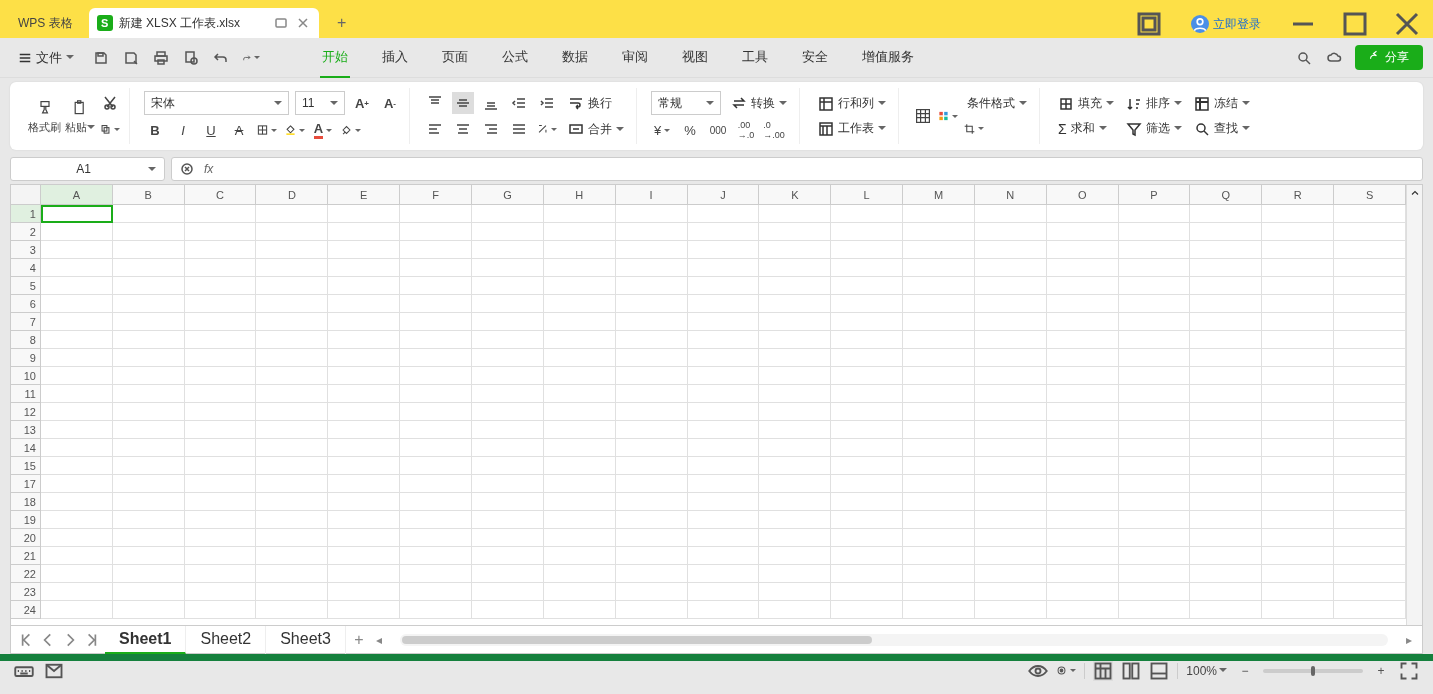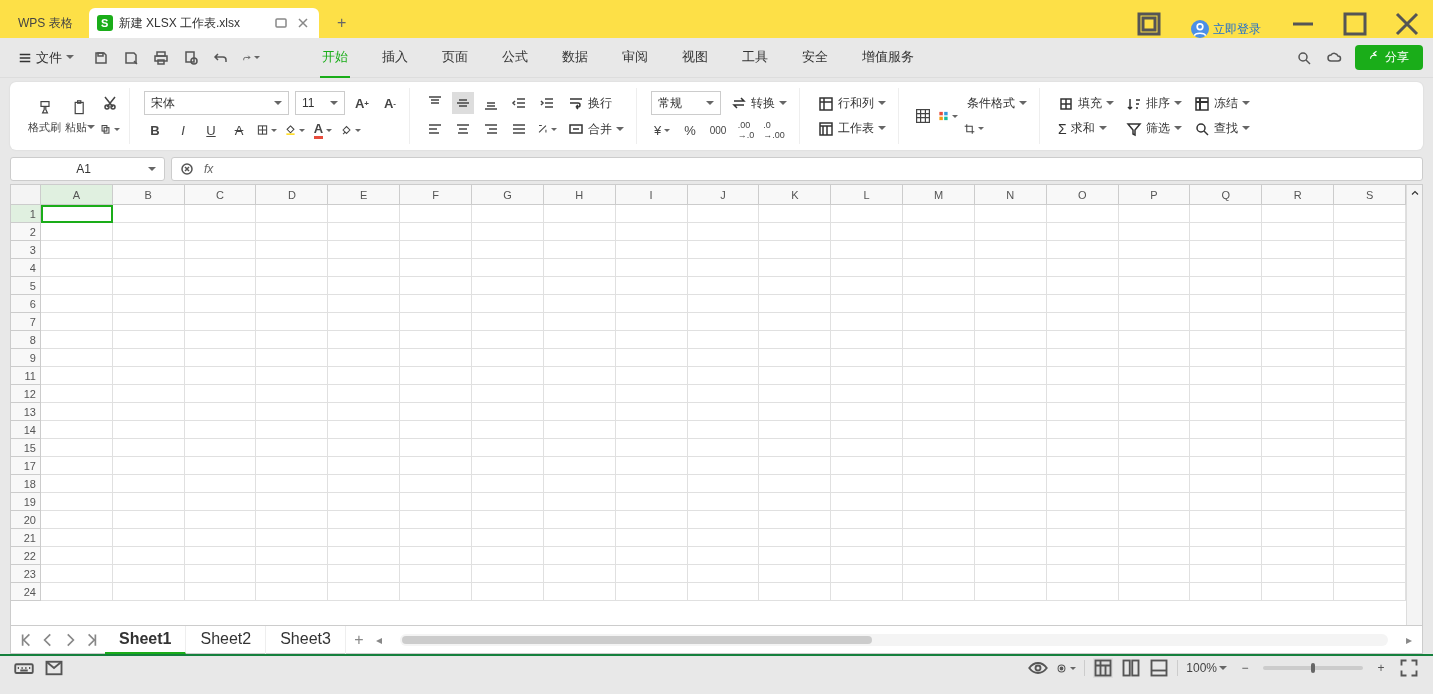--- a/index.html
+++ b/index.html
@@ -6,21 +6,21 @@
 body { background:#e8e8e8; width:1433px; height:694px; overflow:hidden; font-size:12px; color:#333; position:relative; }
 
 
 .titlebar { height:38px; background:#fde047; display:flex; align-items:flex-end; padding:0 6px; }
 .app-name { padding:6px 12px; font-size:12px; color:#444; margin-right:4px; }
 .tab-doc { display:flex; align-items:center; background:#fff; border-radius:6px 6px 0 0; padding:4px 8px; height:30px; gap:6px; min-width:230px; }
 .tab-icon { width:16px; height:16px; background:#1aad19; border-radius:3px; color:#fff; display:flex; align-items:center; justify-content:center; font-size:11px; font-weight:bold; }
 .tab-title { flex:1; font-size:12px; color:#333; }
 .tab-btn { width:16px; height:16px; display:flex; align-items:center; justify-content:center; color:#888; cursor:pointer; }
 .tab-add { width:30px; height:30px; display:flex; align-items:center; justify-content:center; font-size:16px; color:#666; cursor:pointer; margin-left:8px; }
-.titlebar-right { margin-left:auto; display:flex; align-items:flex-end; gap:20px; padding-right:4px; }
+.titlebar-right { margin-left:auto; display:flex; align-items:center; gap:20px; padding-right:4px; }
 .win-btn { width:32px; height:28px; display:flex; align-items:center; justify-content:center; color:#555; cursor:pointer; }
 .login-btn { display:flex; align-items:center; gap:4px; color:#1d6dd1; font-size:12px; cursor:pointer; padding:0 6px; }
 .login-avatar { width:18px; height:18px; border-radius:50%; background:#4a8fe7; display:flex; align-items:center; justify-content:center; }
 
 
 .menubar { height:40px; background:#e8e8e8; display:flex; align-items:center; padding:0 10px; border-bottom:1px solid #ddd; }
 .file-menu { display:flex; align-items:center; gap:4px; padding:4px 8px; cursor:pointer; font-size:13px; }
 .qat { display:flex; align-items:center; gap:12px; margin-left:10px; }
 .qat-btn { width:18px; height:18px; display:flex; align-items:center; justify-content:center; color:#555; cursor:pointer; }
 .menutabs { display:flex; gap:30px; margin-left:60px; }
@@ -72,21 +72,21 @@
 
 .sheettabs { height:28px; background:#fff; margin:0 10px; border:1px solid #ccc; border-top:none; display:flex; align-items:center; padding:0 6px; gap:4px; }
 .nav-btn { width:18px; height:18px; display:flex; align-items:center; justify-content:center; color:#888; cursor:pointer; }
 .sheet-tab { padding:4px 14px; font-size:16px; color:#333; cursor:pointer; border-right:1px solid #eee; }
 .sheet-tab.active { font-weight:bold; background:#fff; border-bottom:2px solid #1aad19; }
 .sheettabs .hscroll { flex:1; margin:0 10px; height:12px; background:#f4f4f4; border-radius:6px; position:relative; }
 .hscroll-thumb { position:absolute; left:2px; top:2px; bottom:2px; width:470px; background:#ccc; border-radius:6px; }
 .hs-arrow { width:14px; height:14px; display:flex; align-items:center; justify-content:center; color:#888; }
 
 
-.statusbar { height:26px; background:#e8e8e8; display:flex; align-items:center; padding:0 14px; gap:14px; border-top:2px solid #15803d; }
+.statusbar { height:26px; background:#e8e8e8; display:flex; align-items:center; padding:0 14px; gap:14px; border-top:7px solid #15803d; }
 .sb-left { display:flex; gap:10px; }
 .sb-right { margin-left:auto; display:flex; align-items:center; gap:8px; }
 .sb-btn { width:20px; height:20px; display:flex; align-items:center; justify-content:center; color:#555; cursor:pointer; }
 .sb-sep { width:1px; height:16px; background:#ccc; }
 .zoom-slider { width:100px; height:4px; background:#ccc; border-radius:2px; position:relative; }
 .zoom-handle { position:absolute; left:48px; top:-3px; width:4px; height:10px; background:#666; border-radius:2px; }
 .zoom-val { font-size:12px; color:#444; display:flex; align-items:center; gap:2px; }
 
 svg { stroke:currentColor; fill:none; stroke-width:1.5; }
 .chev { width:0; height:0; border:4px solid transparent; border-top-color:#666; display:inline-block; margin-top:3px; }
@@ -746,20 +746,42 @@
           <div class="cell"></div>
           <div class="cell"></div>
           <div class="cell"></div>
           <div class="cell"></div>
           <div class="cell"></div>
           <div class="cell"></div>
           <div class="cell"></div>
           <div class="cell"></div>
         </div>
         <div class="row">
+          <div class="rh">10</div>
+          <div class="cell"></div>
+          <div class="cell"></div>
+          <div class="cell"></div>
+          <div class="cell"></div>
+          <div class="cell"></div>
+          <div class="cell"></div>
+          <div class="cell"></div>
+          <div class="cell"></div>
+          <div class="cell"></div>
+          <div class="cell"></div>
+          <div class="cell"></div>
+          <div class="cell"></div>
+          <div class="cell"></div>
+          <div class="cell"></div>
+          <div class="cell"></div>
+          <div class="cell"></div>
+          <div class="cell"></div>
+          <div class="cell"></div>
+          <div class="cell"></div>
+        </div>
+        <div class="row">
           <div class="rh">11</div>
           <div class="cell"></div>
           <div class="cell"></div>
           <div class="cell"></div>
           <div class="cell"></div>
           <div class="cell"></div>
           <div class="cell"></div>
           <div class="cell"></div>
           <div class="cell"></div>
           <div class="cell"></div>

